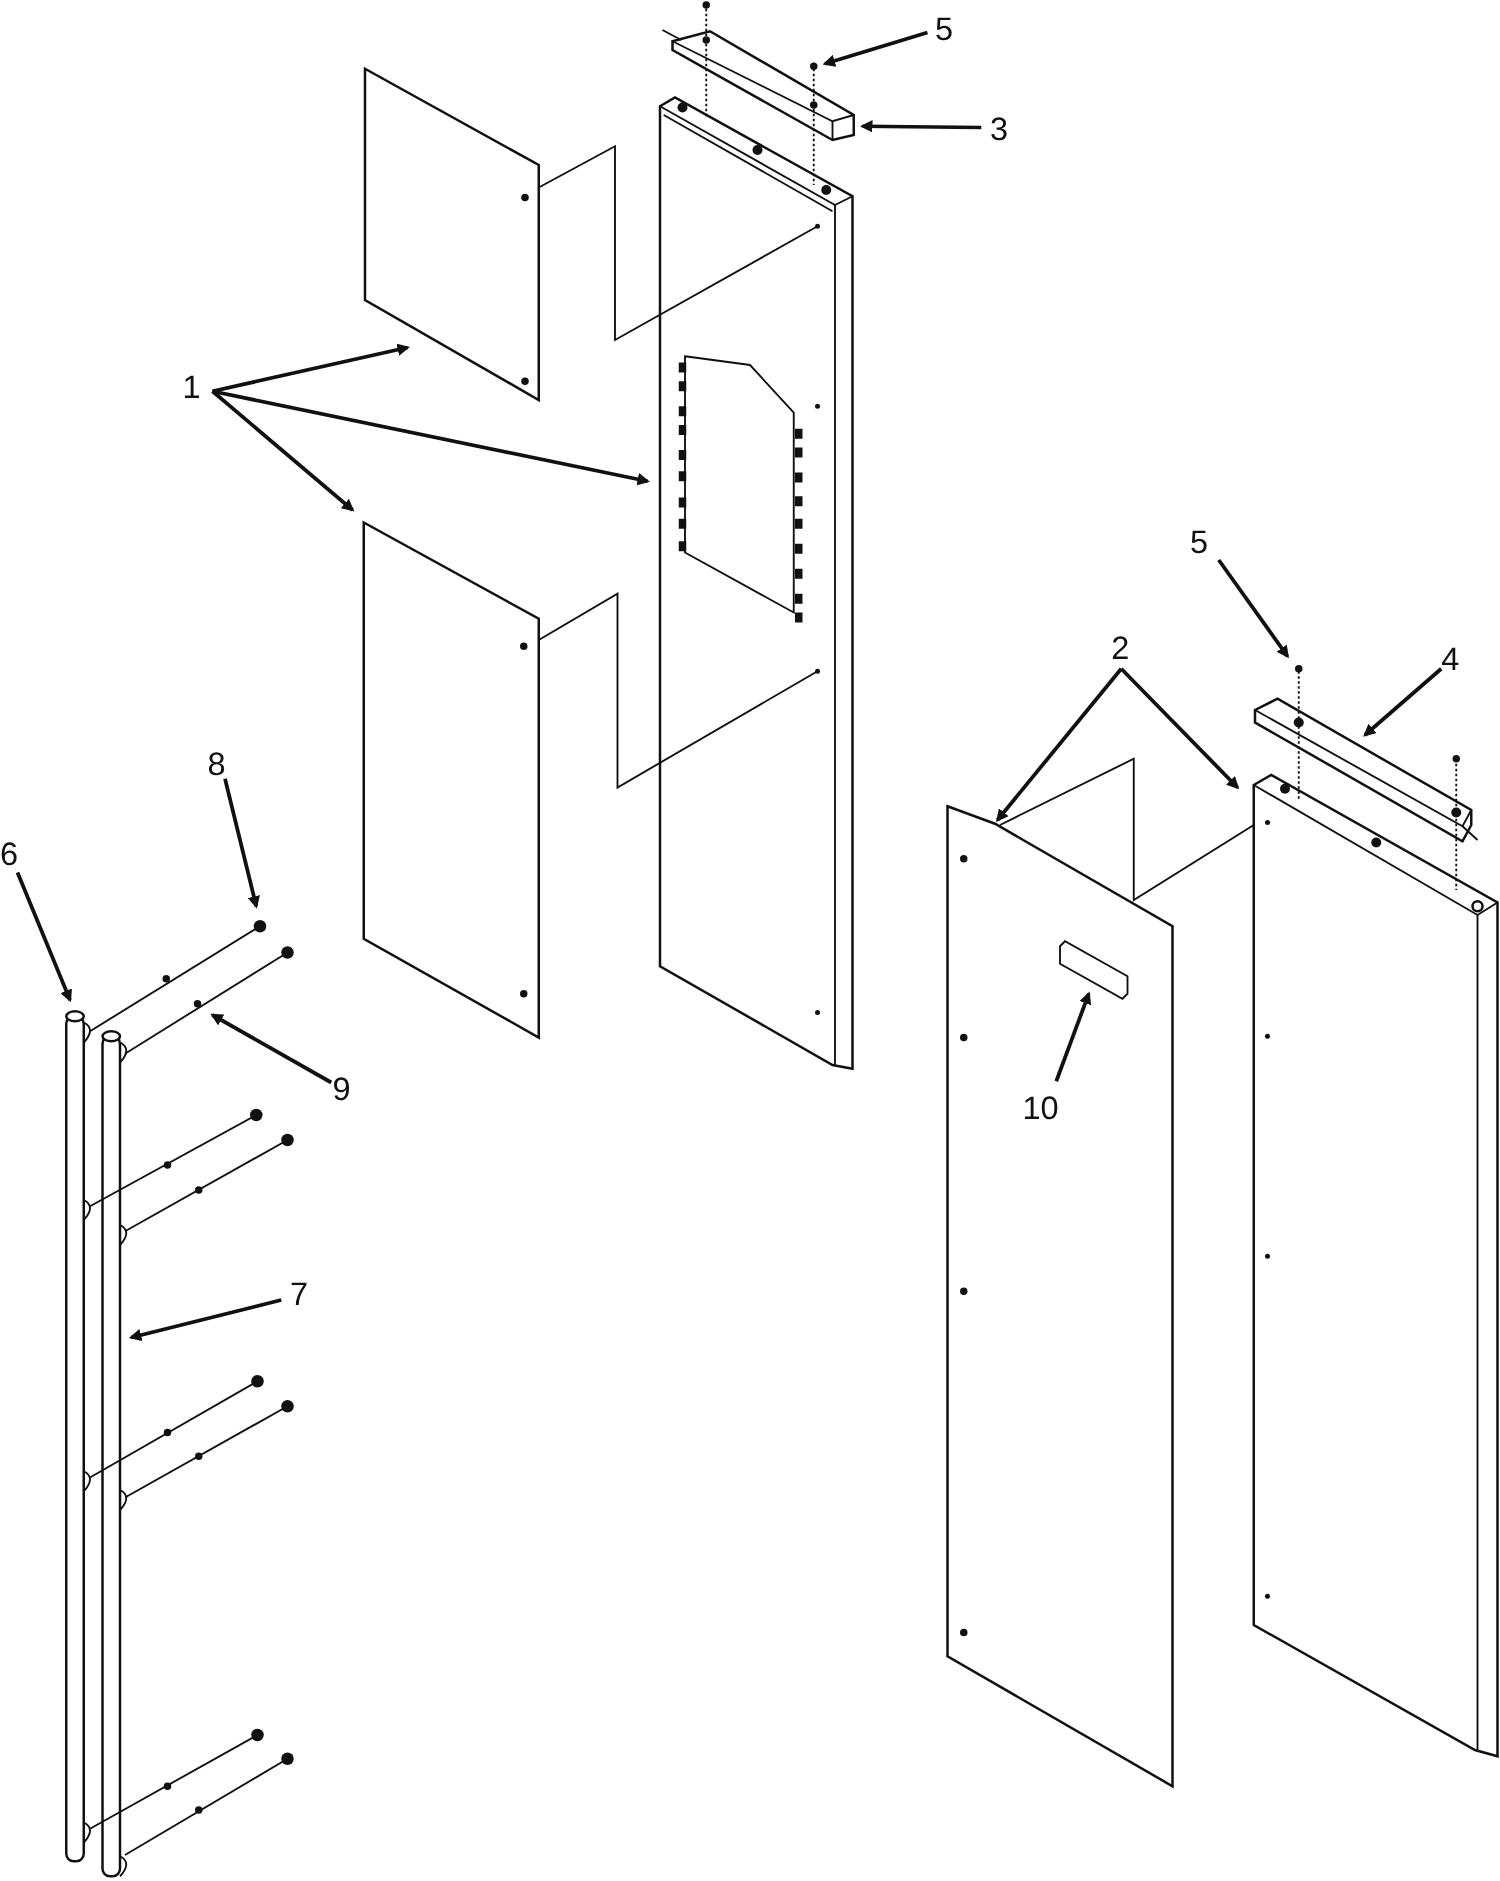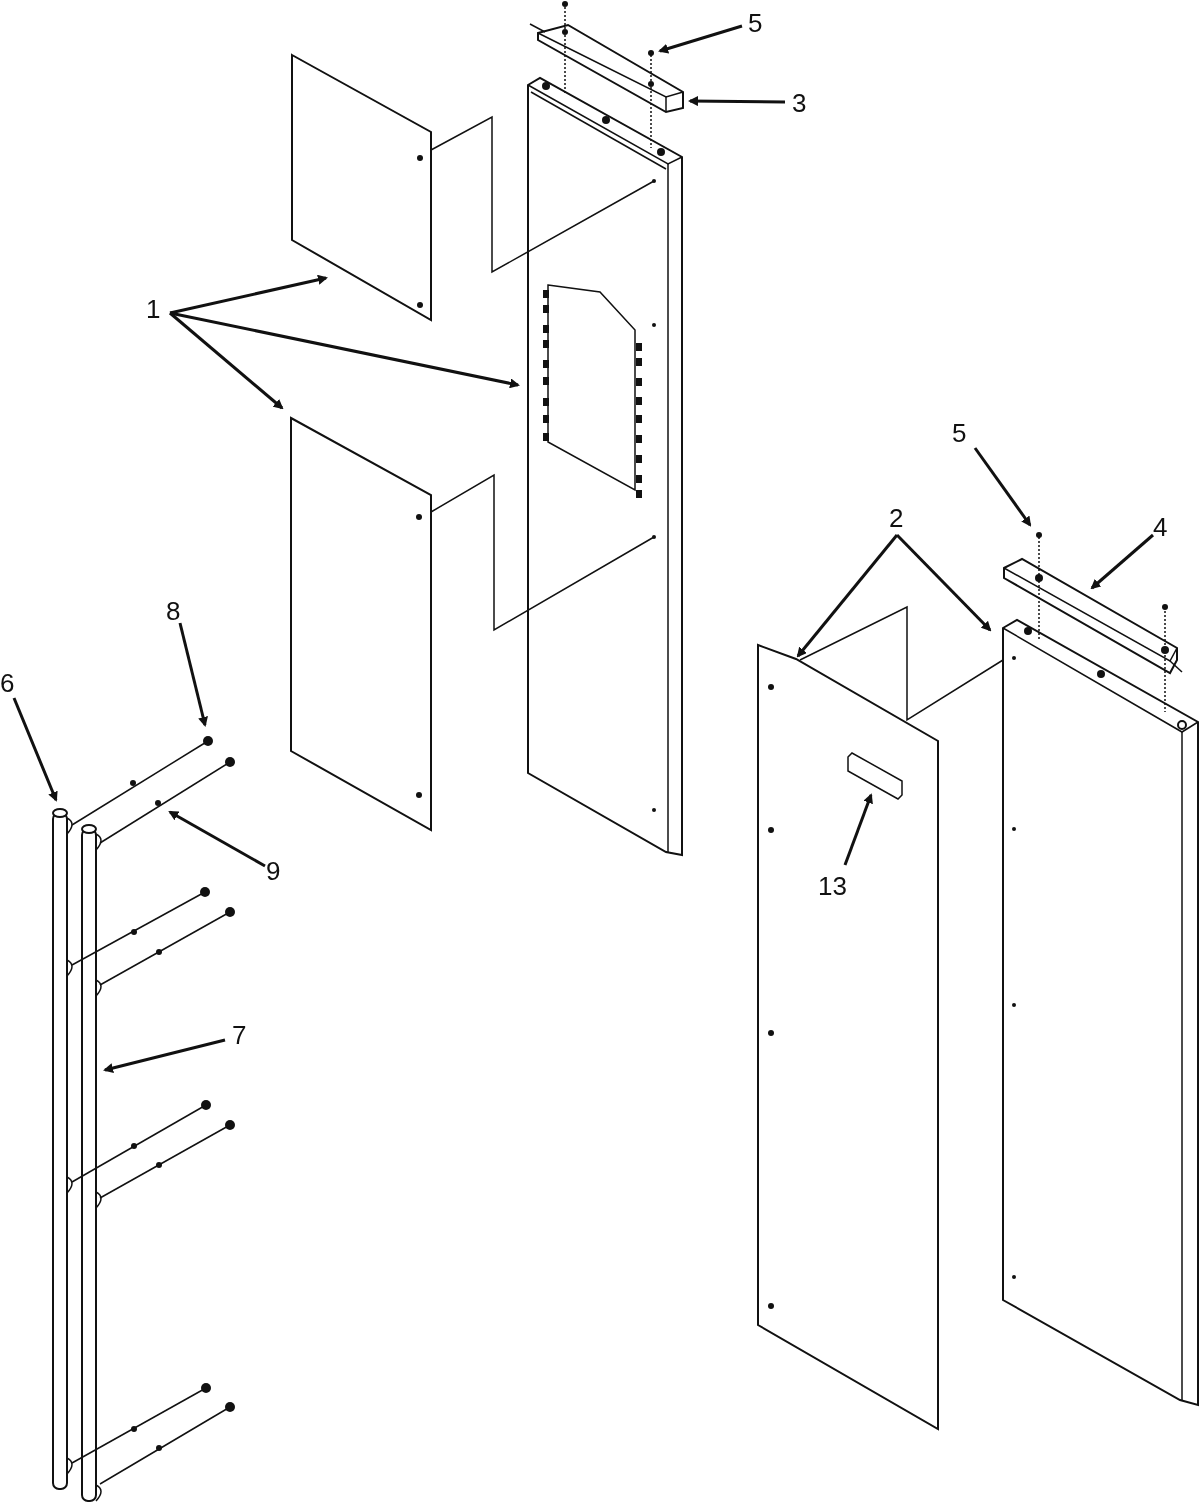--- a/index.html
+++ b/index.html
@@ -189,14 +189,14 @@
   <div class="callout" style="left:146px;top:296px;">1</div>
   <div class="callout" style="left:889px;top:505px;">2</div>
   <div class="callout" style="left:792px;top:90px;">3</div>
   <div class="callout" style="left:1153px;top:514px;">4</div>
   <div class="callout" style="left:748px;top:10px;">5</div>
   <div class="callout" style="left:952px;top:420px;">5</div>
   <div class="callout" style="left:0px;top:670px;">6</div>
   <div class="callout" style="left:232px;top:1022px;">7</div>
   <div class="callout" style="left:166px;top:598px;">8</div>
   <div class="callout" style="left:266px;top:858px;">9</div>
-  <div class="callout" style="left:818px;top:873px;">13</div>
+  <div class="callout" style="left:818px;top:873px;">10</div>
 </div>
 
 </body></html>

